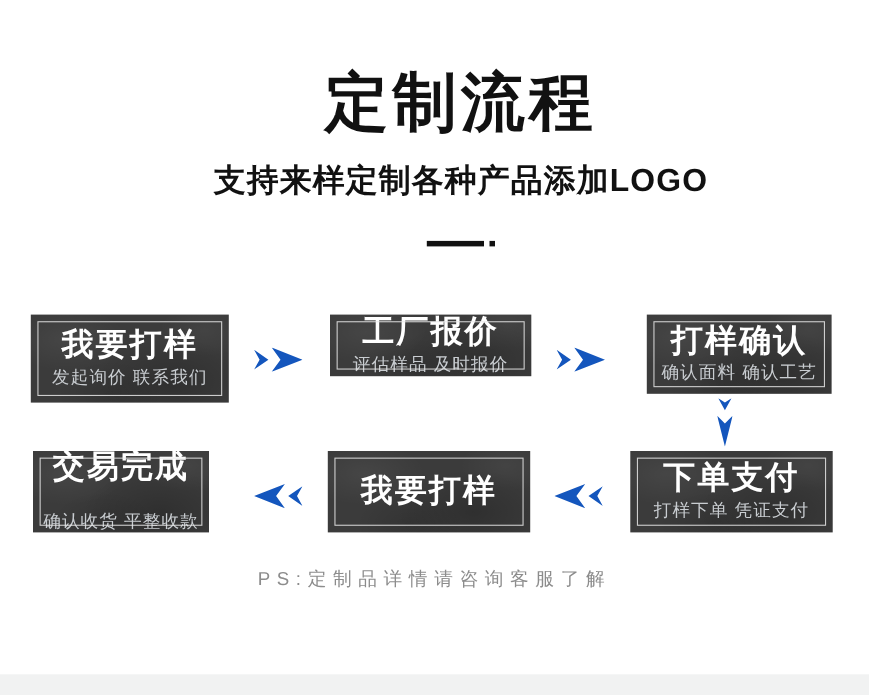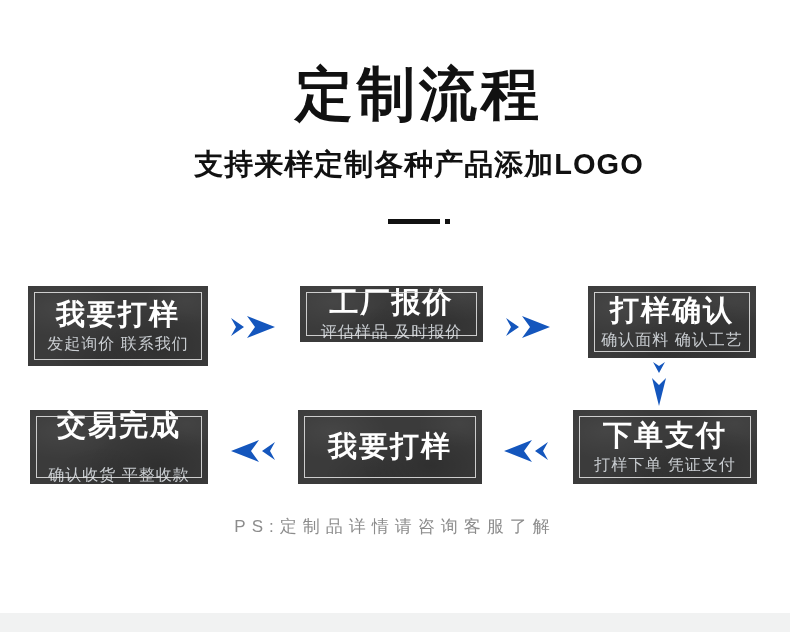--- a/index.html
+++ b/index.html
@@ -54,21 +54,21 @@
     margin-top:4px;
     font-size:16px;font-weight:normal;color:var(--box-subtitle,#c9cdd1);
     letter-spacing:1px;line-height:1.1;
   }
 
   #box-step1{left:28px; top:286px; width:180px;height:80px;justify-content:center;}
   #box-step2{left:300px;top:286px; width:183px;height:56px;}
   #box-step3{left:573px;top:286px; width:168px;height:72px;margin-left:15px;}
   #box-step4{left:573px;top:410px; width:184px;height:74px;}
   #box-step5{left:298px;top:410px; width:184px;height:74px;}
-  #box-step6{left:30px; top:410px; width:178px;height:74px;gap:20px;}
+  #box-step6{left:30px; top:410px; width:160px;height:74px;gap:20px;}
 
   
   .arrow{position:absolute;color:var(--arrow-blue,#1456bd);}
   .arrow svg{display:block;}
   #arrow-r1{left:231px;top:316px;}
   #arrow-r2{left:506px;top:316px;}
   #arrow-down{left:652px;top:362px;}
   #arrow-l1{left:504px;top:440px;}
   #arrow-l2{left:231px;top:440px;}
 

